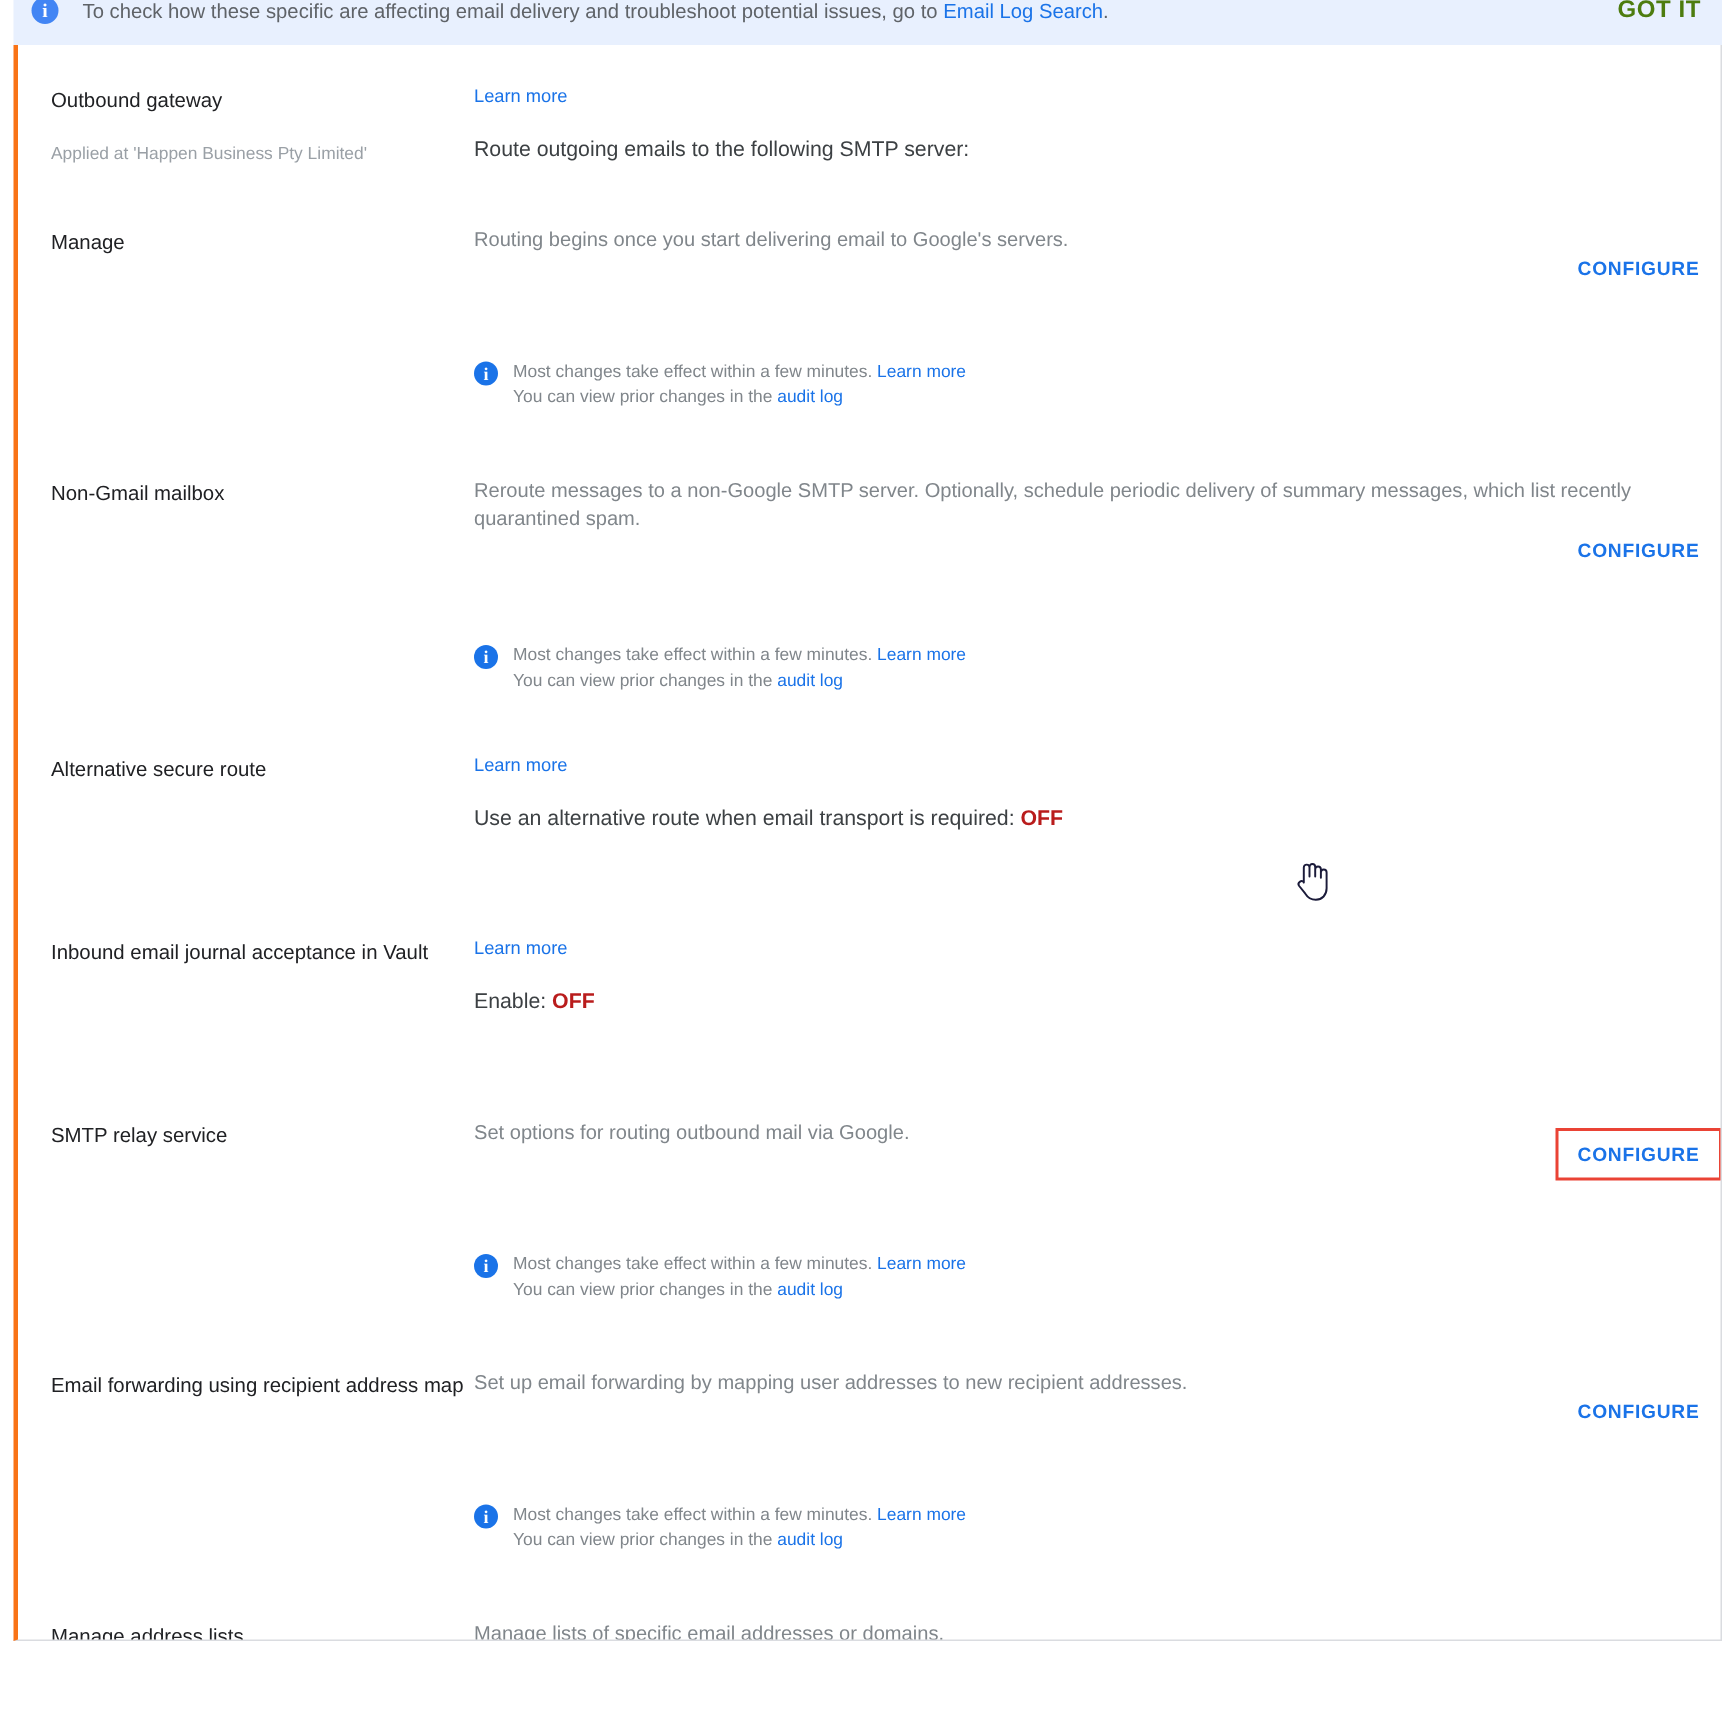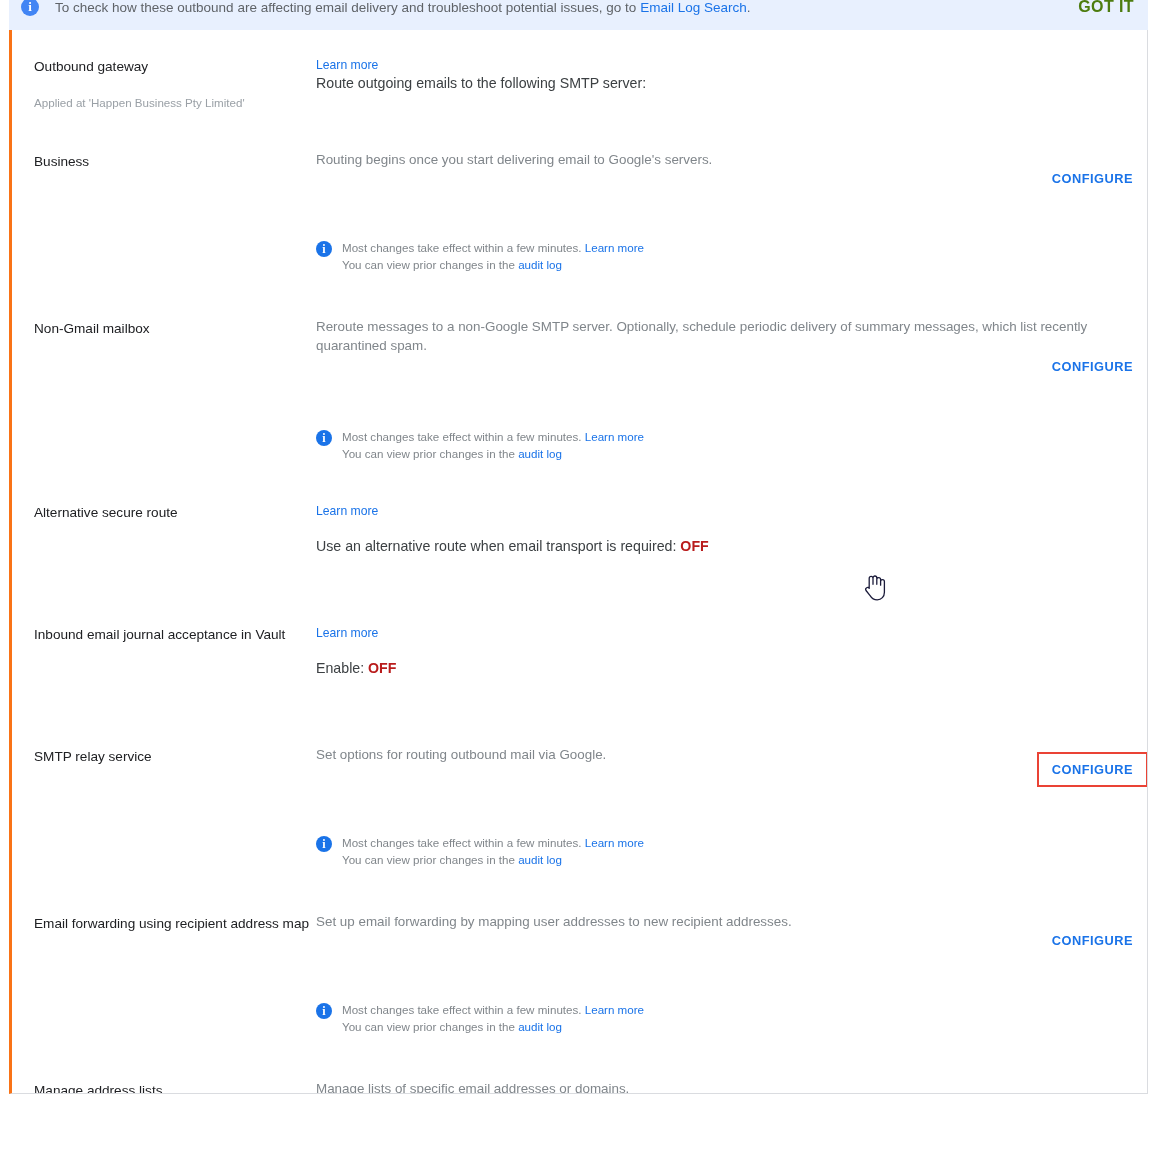--- a/index.html
+++ b/index.html
@@ -187,43 +187,43 @@
     width: 22px;
     height: 28px;
     pointer-events: none;
   }
 </style>
 </head>
 <body>
 
 <div class="banner">
   <span class="banner-icon">i</span>
-  <span class="banner-text"><span>To check how these outbound are affecting email delivery and troubleshoot potential issues, go to </span><a href="#">Email Log Search</a><span>.</span></span>
+  <span class="banner-text"><span>To check how these specific are affecting email delivery and troubleshoot potential issues, go to </span><a href="#">Email Log Search</a><span>.</span></span>
   <span class="banner-action">GOT IT</span>
 </div>
 
 <div class="frame">
 
   <div class="row" style="height:112px;">
     <div class="row-inner" style="padding-top:25px;">
       <div class="col-label">
         <div class="label-title">Outbound gateway</div>
         <div class="label-sub">Applied at 'Happen Business Pty Limited'</div>
       </div>
       <div class="col-main">
         <a class="learn-link" href="#">Learn more</a>
-        <div class="statement" style="">Route outgoing emails to the following SMTP server:</div>
+        <div class="statement" style="margin-top:17px;">Route outgoing emails to the following SMTP server:</div>
       </div>
     </div>
   </div>
 
   <div class="row" style="height:167px;">
     <div class="row-inner" style="padding-top:8px;">
       <div class="col-label">
-        <div class="label-title">Business</div>
+        <div class="label-title">Manage</div>
       </div>
       <div class="col-main">
         <div class="desc">Routing begins once you start delivering email to Google's servers.</div>
         <div class="configure" style="top:13px;">CONFIGURE</div>
         <div class="note" style="margin-top:70px;">
           <span class="note-icon">i</span>
           <div class="note-lines">
             <div><span>Most changes take effect within a few minutes. </span><a href="#">Learn more</a></div>
             <div><span>You can view prior changes in the </span><a href="#">audit log</a></div>
           </div>

